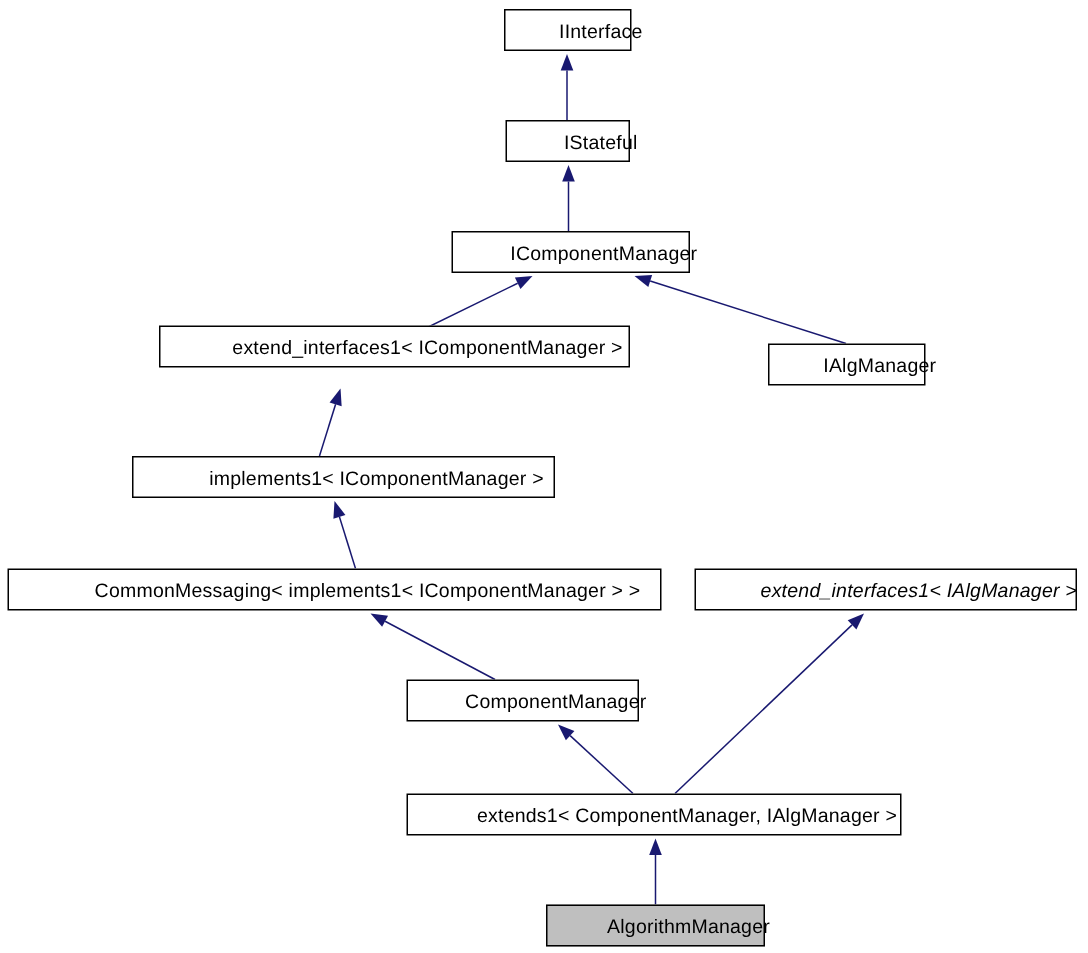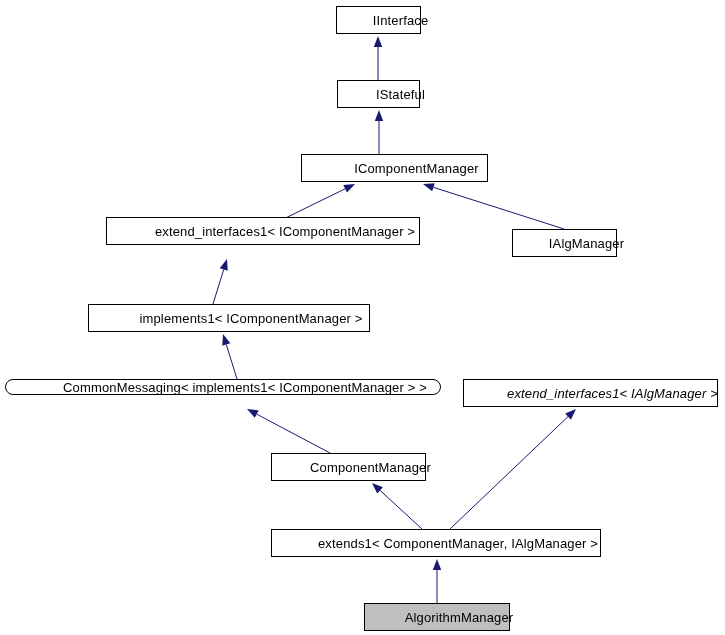--- a/index.html
+++ b/index.html
@@ -74,33 +74,33 @@
       <polygon points="576,409 570.9310344827586,419.6275862068966 565.1379310344828,413.5448275862069" fill="#191970"></polygon>
       <line x1="437" y1="603" x2="437" y2="570" stroke="#191970" stroke-width="1"></line>
       <polygon points="437,559 441.2,570 432.8,570" fill="#191970"></polygon>
     </svg>
 <div class="node" style="left: 336px; top: 6px; width: 85px; height: 28px;">
       <span class="node-label">IInterface</span>
     </div>
     <div class="node" style="left: 337px; top: 80px; width: 83px; height: 28px;">
       <span class="node-label">IStateful</span>
     </div>
-    <div class="node" style="left: 301px; top: 154px; width: 187px; height: 28px;">
+    <div class="node" style="left: 301px; top: 154px; width: 159px; height: 28px;">
       <span class="node-label">IComponentManager</span>
     </div>
     <div class="node" style="left: 106px; top: 217px; width: 314px; height: 28px;">
       <span class="node-label">extend_interfaces1&lt; IComponentManager &gt;</span>
     </div>
     <div class="node" style="left: 512px; top: 229px; width: 105px; height: 28px;">
       <span class="node-label">IAlgManager</span>
     </div>
     <div class="node" style="left: 88px; top: 304px; width: 282px; height: 28px;">
       <span class="node-label">implements1&lt; IComponentManager &gt;</span>
     </div>
-    <div class="node" style="left: 5px; top: 379px; width: 436px; height: 16px; border-radius: 11px;">
+    <div class="node" style="left: 5px; top: 379px; width: 436px; height: 28px;">
       <span class="node-label">CommonMessaging&lt; implements1&lt; IComponentManager &gt; &gt;</span>
     </div>
     <div class="node" style="left: 463px; top: 379px; width: 255px; height: 28px; font-style: italic;">
       <span class="node-label">extend_interfaces1&lt; IAlgManager &gt;</span>
     </div>
     <div class="node" style="left: 271px; top: 453px; width: 155px; height: 28px;">
       <span class="node-label">ComponentManager</span>
     </div>
     <div class="node" style="left: 271px; top: 529px; width: 330px; height: 28px;">
       <span class="node-label">extends1&lt; ComponentManager, IAlgManager &gt;</span>

